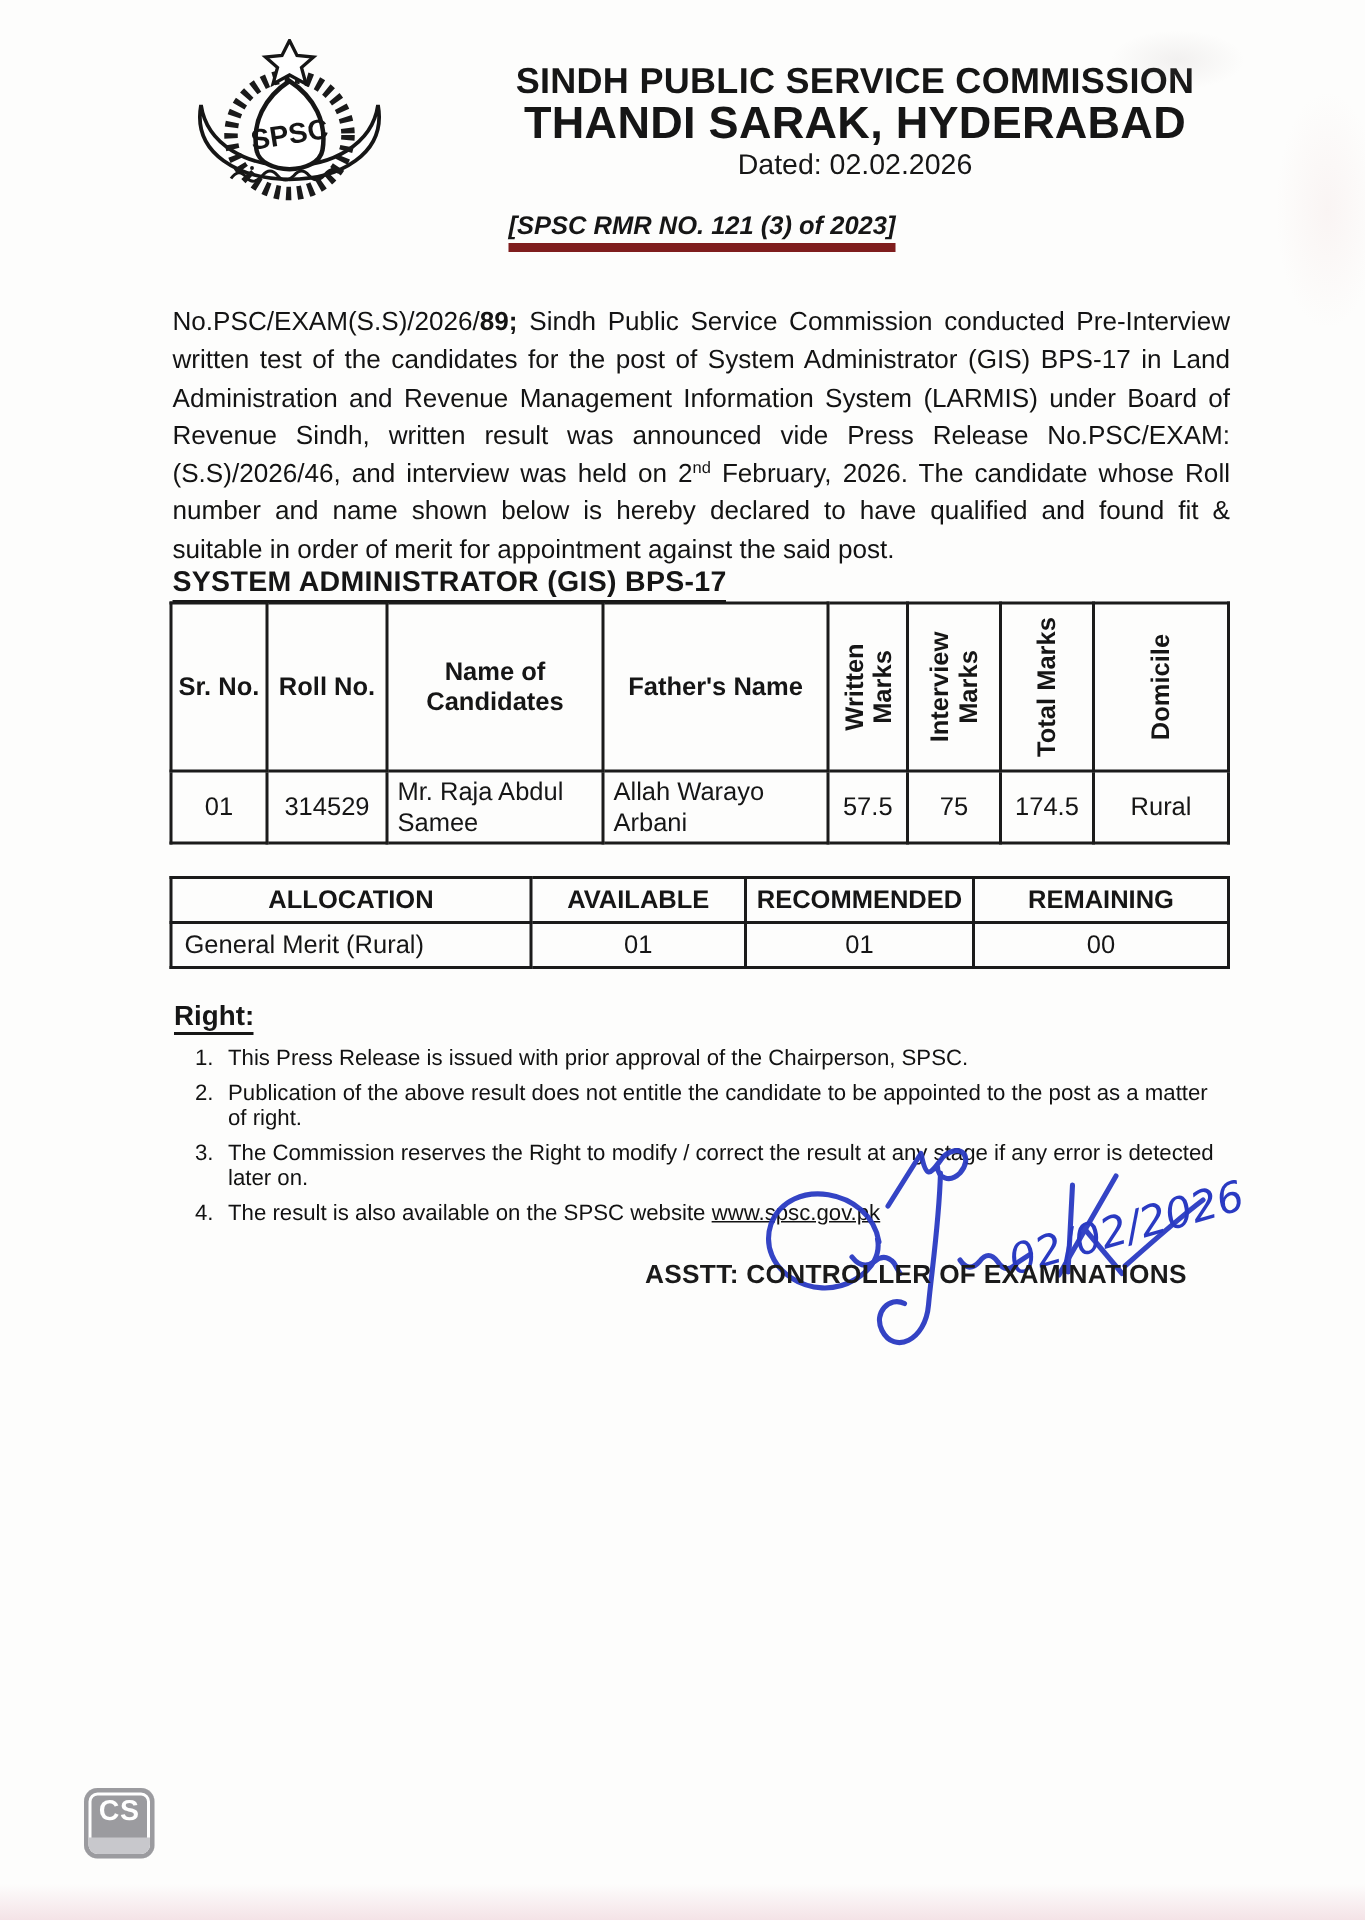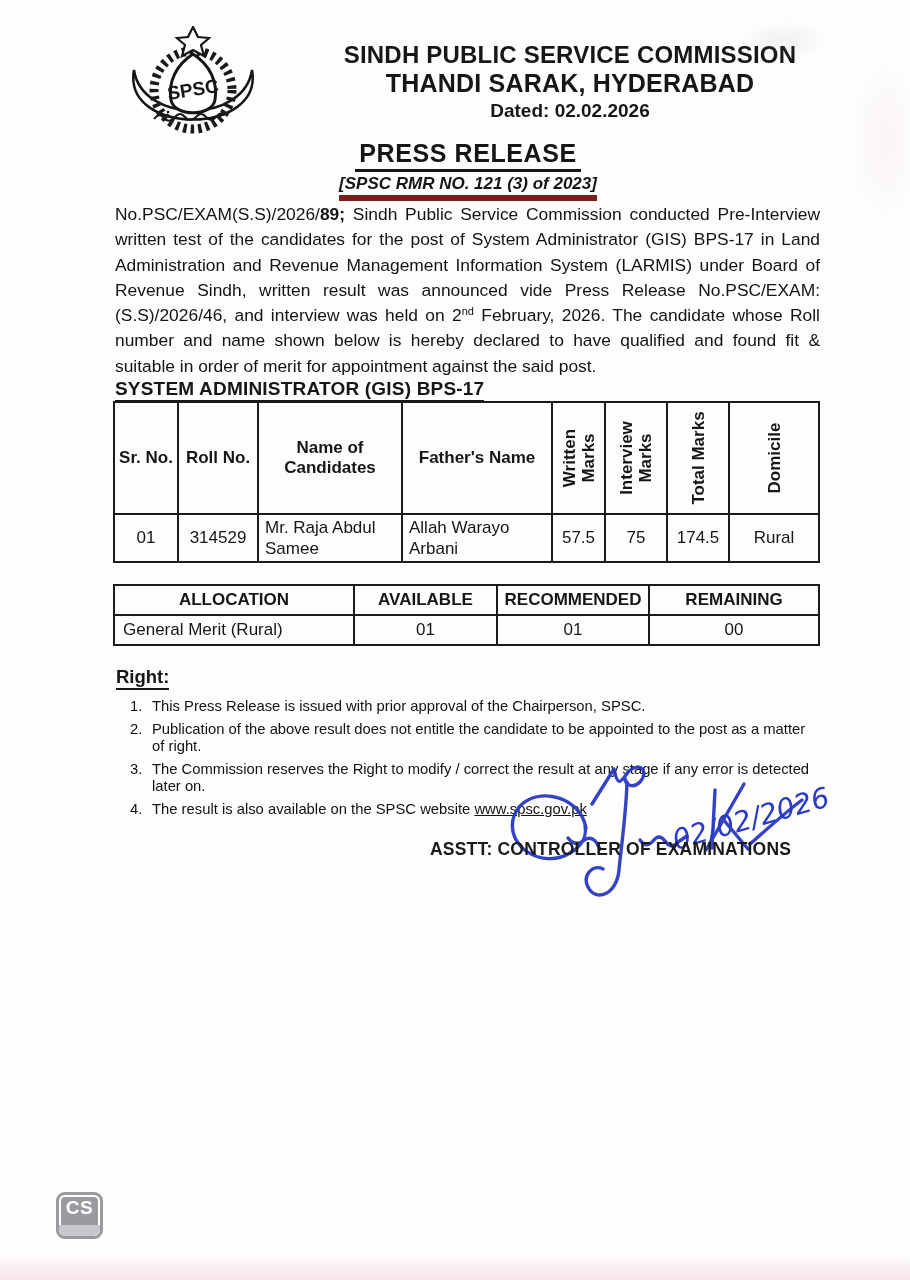--- a/index.html
+++ b/index.html
@@ -14,22 +14,22 @@
   .smudge{position:absolute;border-radius:50%;pointer-events:none;}
   .smudge.s1{left:740px;top:20px;width:90px;height:40px;background:radial-gradient(ellipse at center, rgba(160,150,150,.12), rgba(160,150,150,0) 70%);}
   .smudge.s2{left:850px;top:60px;width:70px;height:160px;background:radial-gradient(ellipse at center, rgba(220,170,170,.10), rgba(220,170,170,0) 70%);}
   .pink-band{position:absolute;left:0;right:0;bottom:0;height:24px;
     background:linear-gradient(to bottom, rgba(240,205,215,0), rgba(233,195,205,.45));}
 
   
   .logo{position:absolute;left:122px;top:26px;width:142px;height:128px;}
   .hdr{position:absolute;left:300px;top:40px;width:540px;text-align:center;}
   .hdr .org{font-size:24px;font-weight:bold;line-height:29px;letter-spacing:.2px;}
-  .hdr .addr{font-size:25px;font-weight:bold;line-height:28px;letter-spacing:.2px;}
-  .hdr .dated{font-size:19px;font-weight:bold;line-height:27px;}
+  .hdr .addr{font-size:30px;font-weight:bold;line-height:28px;letter-spacing:.2px;}
+  .hdr .dated{font-size:19px;font-weight:normal;line-height:27px;}
 
   .pr-wrap{position:absolute;left:115px;top:139px;width:706px;text-align:center;}
   .pr-title{display:inline-block;font-size:25px;font-weight:bold;letter-spacing:.6px;
     border-bottom:3px solid #161616;padding:0 4px 1px 4px;}
   .pr-rmr{margin-top:2px;}
   .pr-rmr span{display:inline-block;font-size:17px;font-weight:bold;border-bottom:6px solid #7f1d1d;padding-bottom:1px;font-style:italic;}
 
   
   .para{position:absolute;left:115px;top:202px;width:705px;
     font-size:17.4px;line-height:25.3px;text-align:justify;color:#131313;}
@@ -106,21 +106,20 @@
     <path d="M71,1 L76,11 L87,12 L79,19 L82,30 L71,24 L60,30 L63,19 L55,12 L66,11 Z" fill="#ffffff" stroke="#161616" stroke-width="2.2"></path>
   </svg>
 
   <div class="hdr">
     <div class="org">SINDH PUBLIC SERVICE COMMISSION</div>
     <div class="addr">THANDI SARAK, HYDERABAD</div>
     <div class="dated">Dated: 02.02.2026</div>
   </div>
 
   <div class="pr-wrap">
-    <span class="pr-title">PRESS RELEASE</span>
     <div class="pr-rmr">
       <span>[SPSC RMR NO. 121 (3) of 2023]</span>
     </div>
   </div>
 
   <div class="para">
     <span>No.PSC/EXAM(S.S)/2026/</span><span class="b">89;</span><span> Sindh Public Service Commission conducted Pre-Interview written test of the candidates for the post of System Administrator (GIS) BPS-17 in Land Administration and Revenue Management Information System (LARMIS) under Board of Revenue Sindh, written result was announced vide Press Release No.PSC/EXAM:(S.S)/2026/46, and interview was held on 2</span><sup>nd</sup><span> February, 2026. The candidate whose Roll number and name shown below is hereby declared to have qualified and found fit &amp; suitable in order of merit for appointment against the said post.</span>
   </div>
 
   <div class="post-heading">

